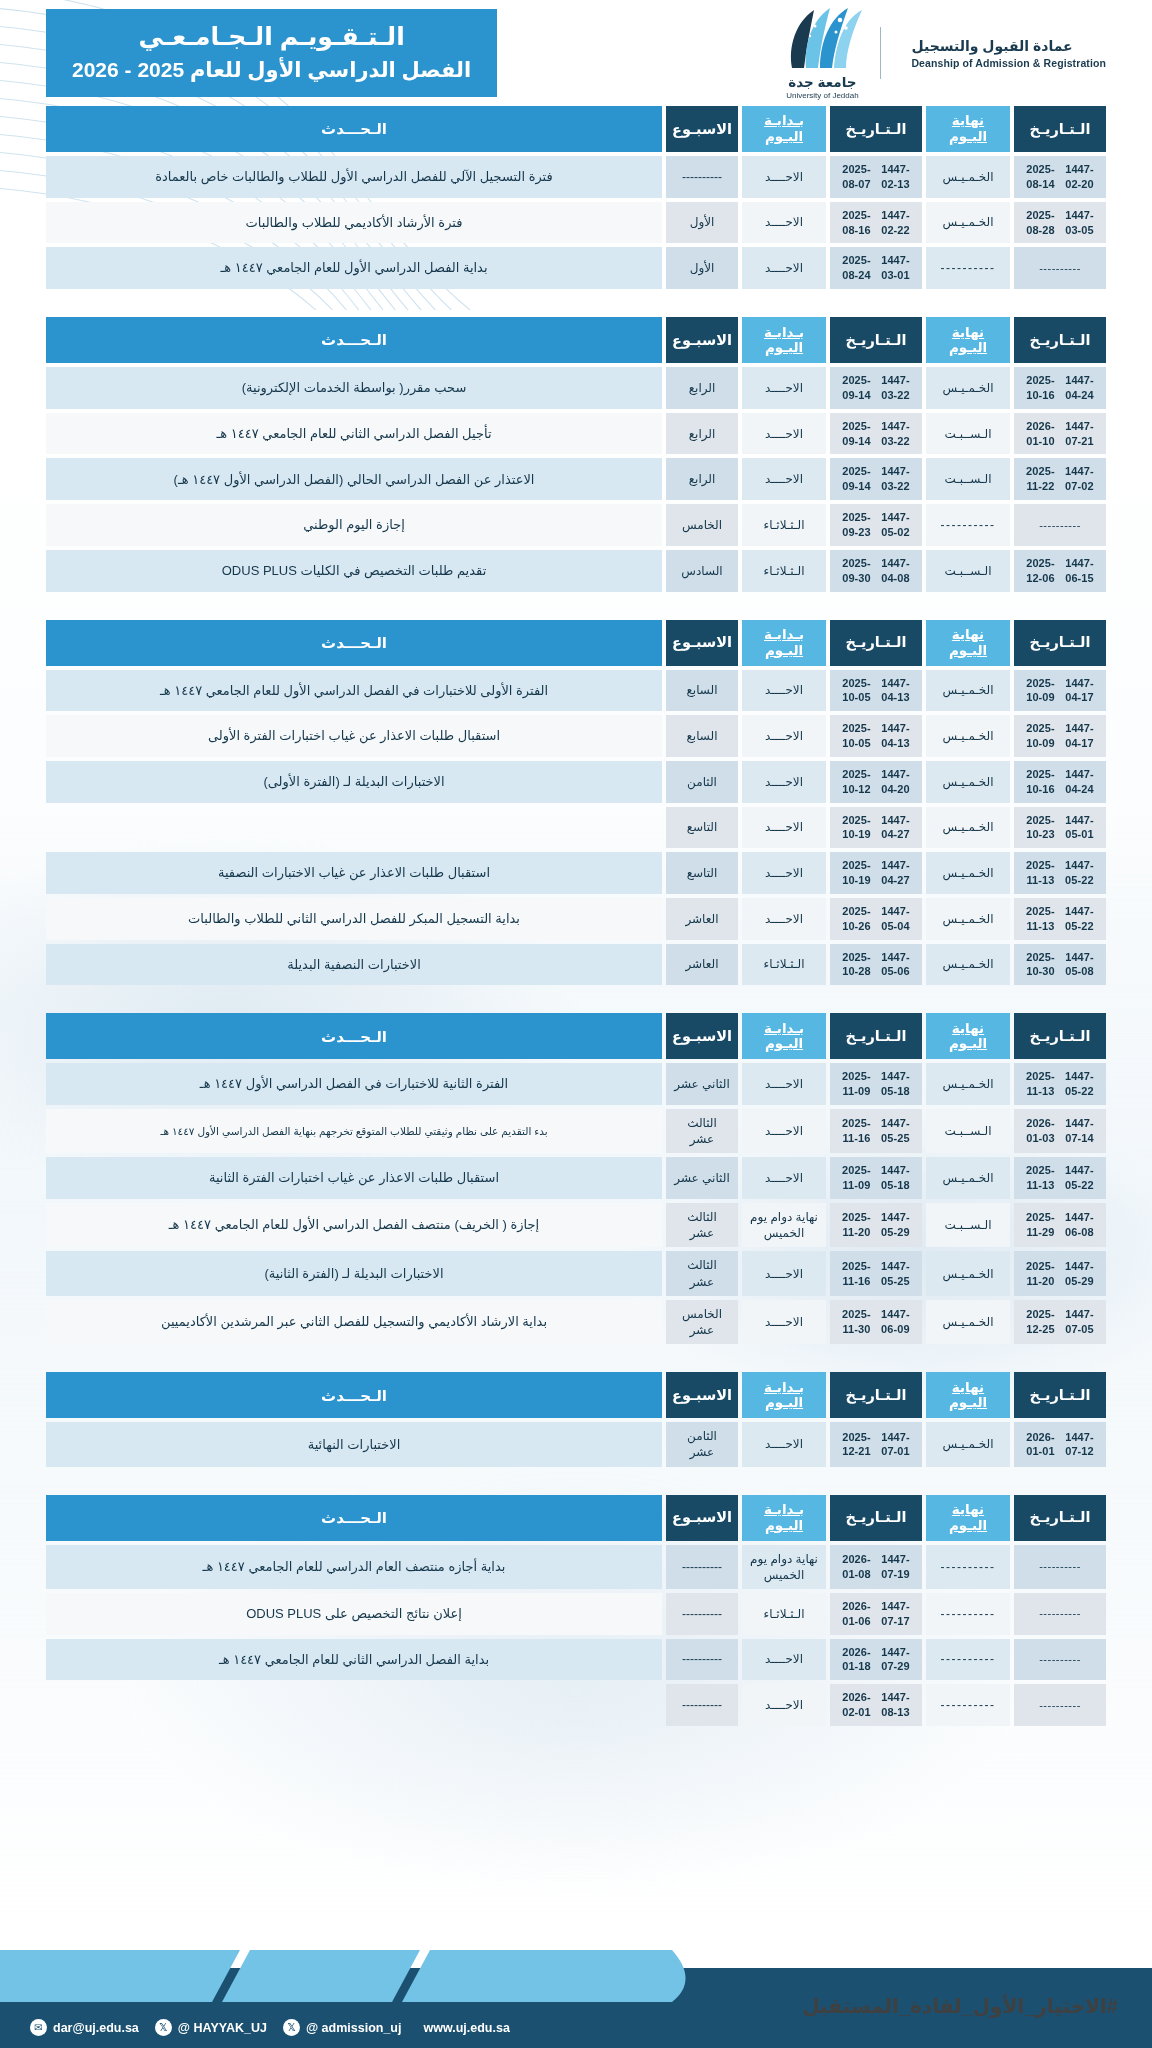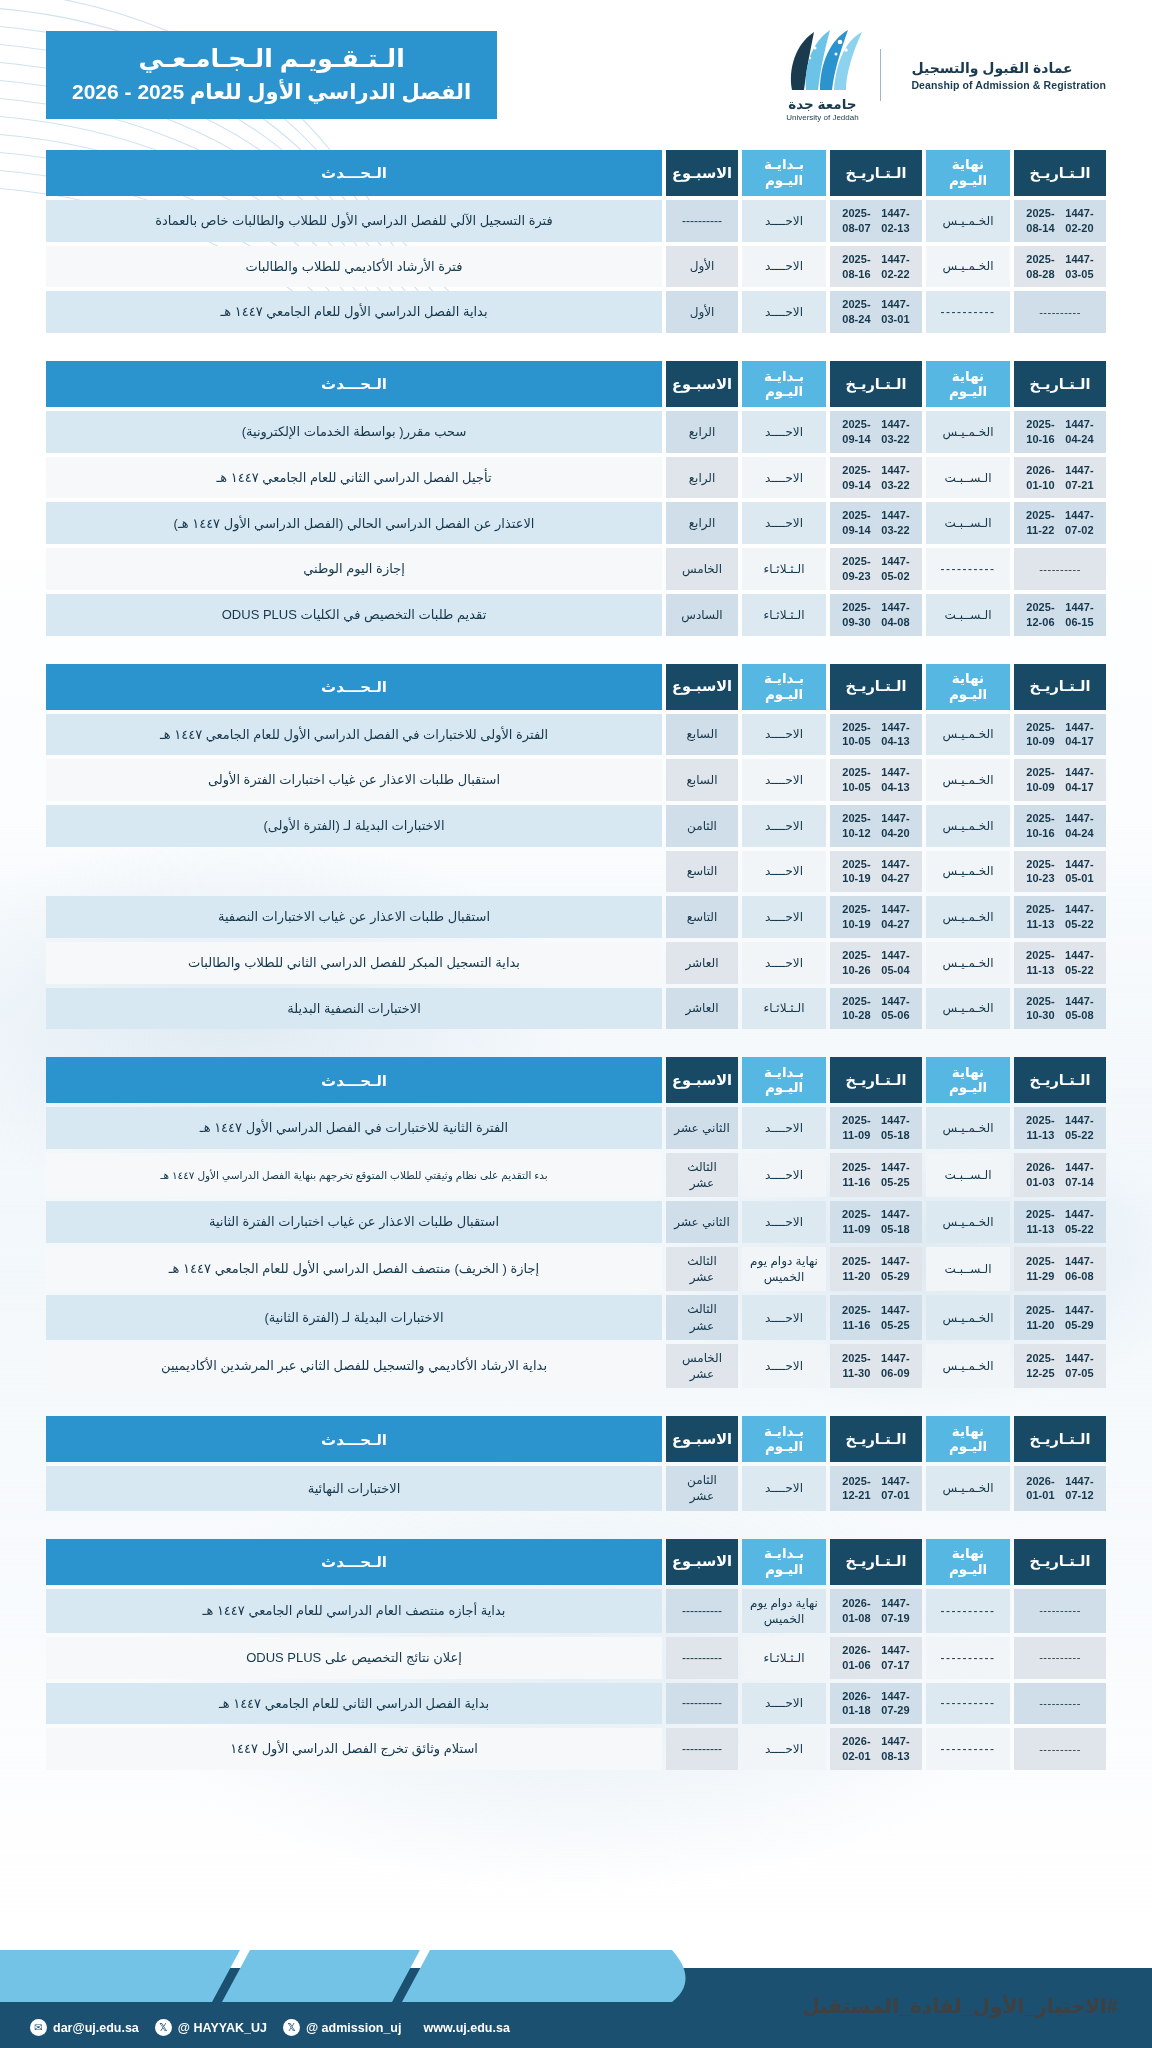--- a/index.html
+++ b/index.html
@@ -30,21 +30,21 @@
       radial-gradient(ellipse 500px 260px at 22% 18%, rgba(205,222,234,0.55), transparent 70%),
       radial-gradient(ellipse 420px 220px at 78% 40%, rgba(198,216,230,0.45), transparent 70%),
       radial-gradient(ellipse 620px 300px at 50% 78%, rgba(210,226,237,0.5), transparent 72%),
       linear-gradient(180deg, rgba(255,255,255,0) 0%, rgba(236,244,249,0.55) 35%, rgba(255,255,255,0) 100%);
     filter: blur(2px);
   }
 
   
   .header {
     position: relative; z-index: 3;
-    height: 150px;
+    height: 106px;
     padding: 0 46px;
     display: flex; align-items: center; justify-content: space-between;
     flex-direction: row-reverse;
   }
   .title-block {
     background: #2b93cd;
     padding: 13px 26px 15px 26px;
     text-align: center;
     min-width: 430px;
   }
@@ -95,21 +95,21 @@
   .hrow .cell {
     color: #ffffff;
     font-weight: bold;
     display: flex; align-items: center; justify-content: center;
     text-align: center;
     padding: 7px 16px;
     min-height: 46px;
     line-height: 1.15;
   }
   .hrow .h-dark  { background: #184a66; font-size: 14.5px; letter-spacing: 1.5px; }
-  .hrow .h-light { background: #56b7e3; font-size: 13.5px; letter-spacing: 1px; }
+  .hrow .h-light { background: #56b7e3; font-size: 13.5px; letter-spacing: 1px; text-decoration: underline; }
   .hrow .h-event { background: #2b93cd; font-size: 15px; letter-spacing: 3px; }
 
   .drow .cell {
     display: flex; align-items: center; justify-content: center;
     text-align: center;
     padding: 6px 8px;
     min-height: 40px;
     font-size: 11.5px;
     color: #15374c;
     line-height: 1.35;
@@ -731,21 +731,20 @@
         </div>
         <div class="cell c-day  day-cell">----------</div>
         <div class="cell c-date date-cell shade-deep">
           <span class="date-stack">
             <span>1447-08-13</span>
             <span>2026-02-01</span>
           </span>
         </div>
         <div class="cell c-day  day-cell">الاحــــد</div>
         <div class="cell c-week week-cell shade-deep">----------</div>
-        <div class="cell c-event event-cell">استلام وثائق تخرج الفصل الدراسي الأول ١٤٤٧</div>
       </div>
     </div>
   </div>
 
 <div class="footer">
   <div class="footer-bar"></div>
   <svg class="footer-swoosh" width="700" height="72" viewBox="0 0 700 72">
     <path d="M0 10 C 180 10, 220 10, 240 10 L 212 62 L 0 62 Z" fill="#73c3e6"></path>
     <path d="M250 10 C 380 10, 400 10, 420 10 L 392 62 L 222 62 Z" fill="#73c3e6"></path>
     <path d="M430 10 C 600 10, 640 10, 672 10 C 690 30, 690 48, 672 62 L 402 62 Z" fill="#73c3e6"></path>

